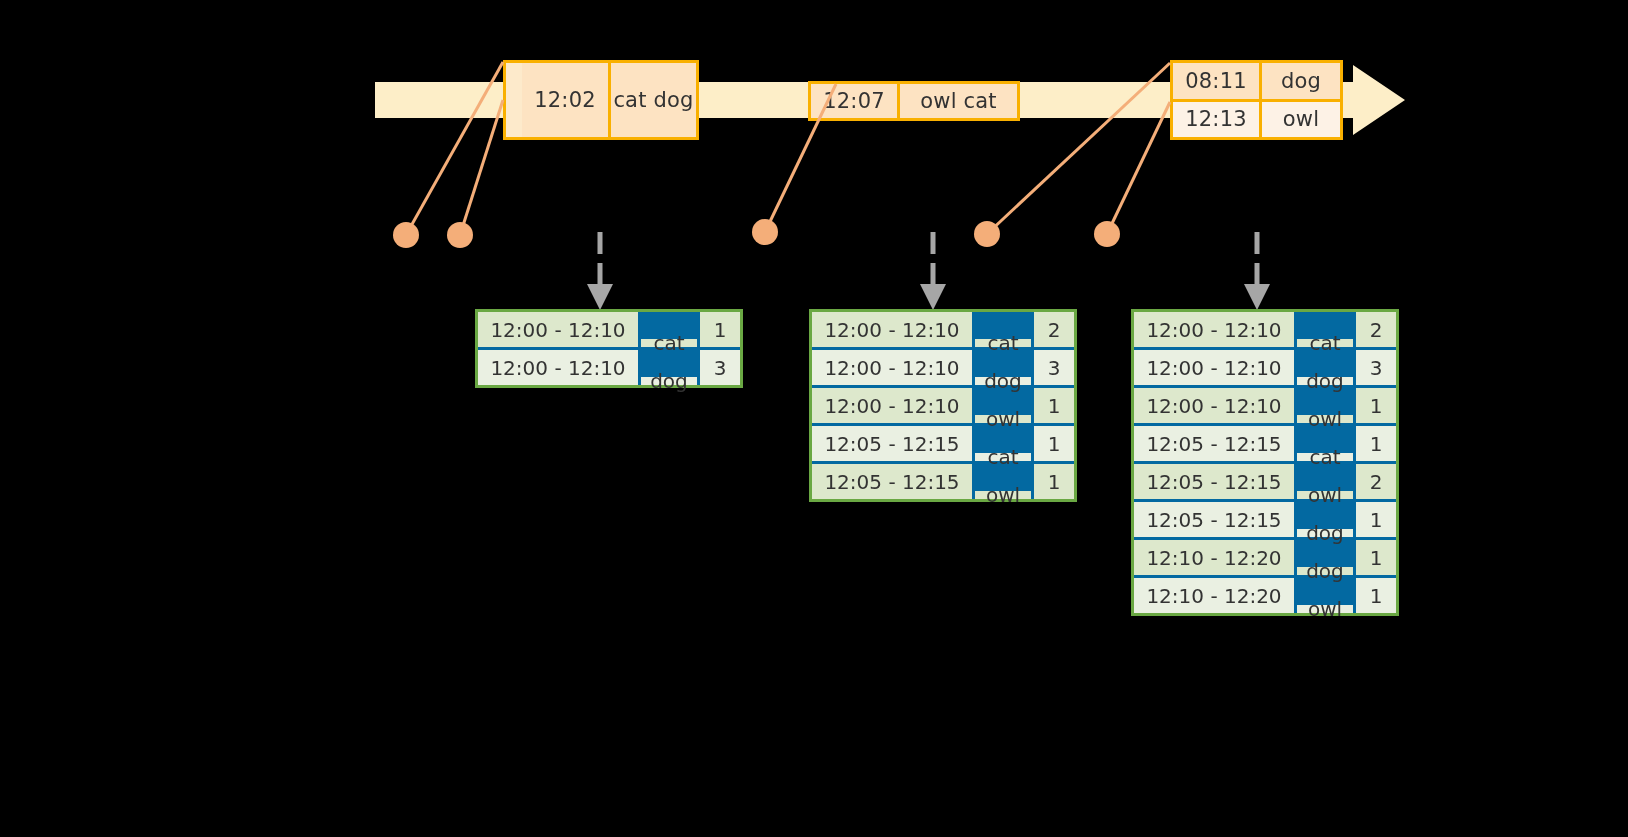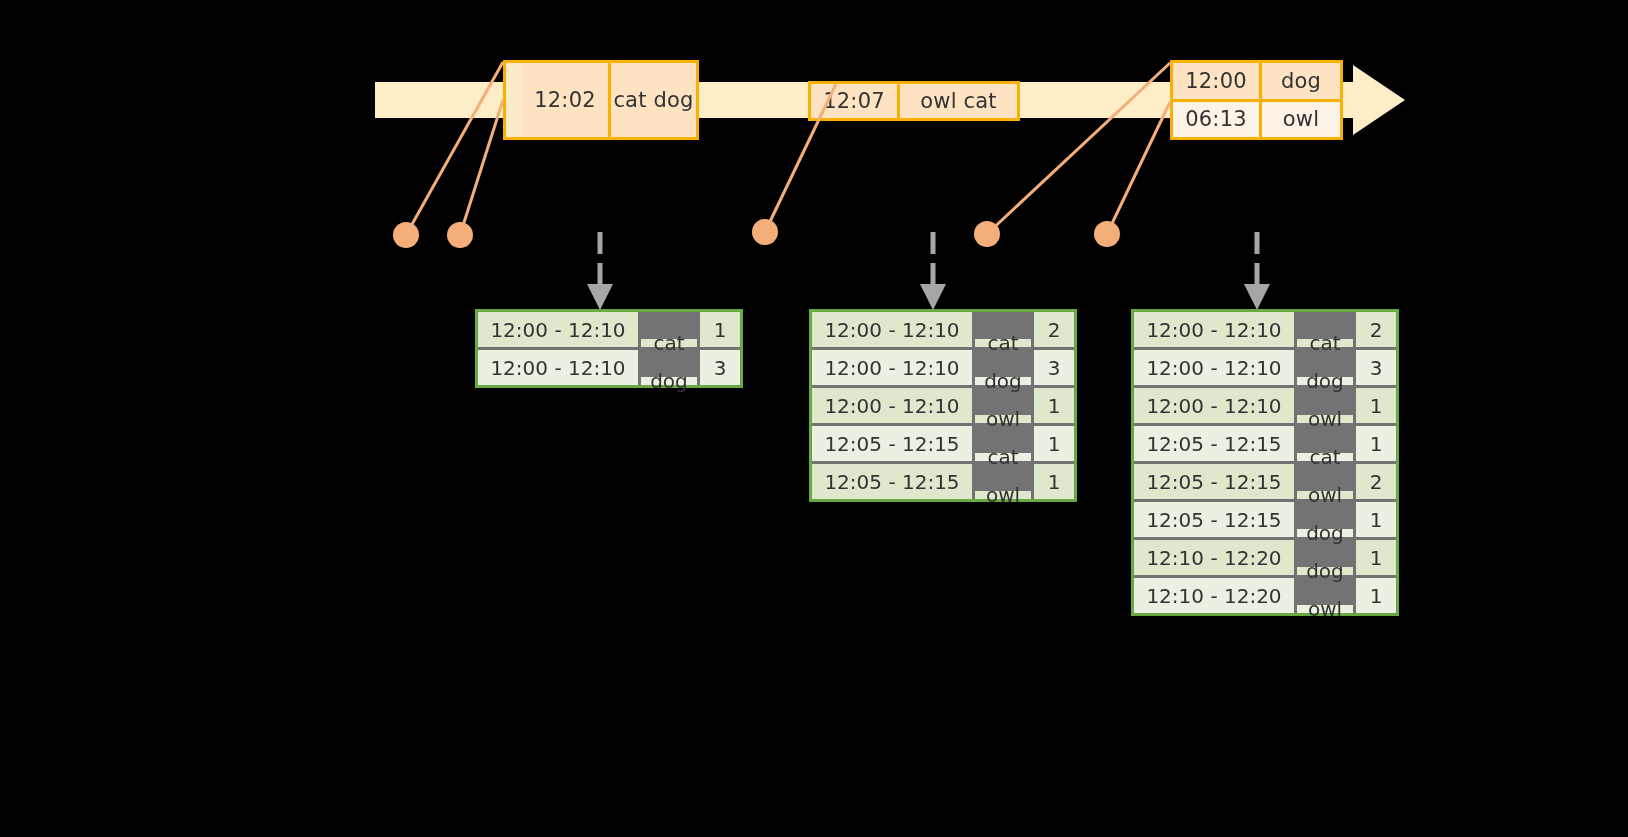--- a/index.html
+++ b/index.html
@@ -56,21 +56,21 @@
   .connector { position: absolute; overflow: visible; }
 
   
   .down-arrow { position: absolute; }
 
   
   .result-table {
     position: absolute;
     border: 3px solid #6aa843;
     box-sizing: border-box;
-    background: #737373;
+    background: #0369a1;
     display: flex;
     flex-direction: column;
     gap: 3px;
     padding: 0;
   }
   .res-row {
     display: flex;
     gap: 3px;
     height: 35px;
   }
@@ -107,25 +107,25 @@
 
   <div class="event-box" style="left:808px; top:81px; width:212px; height:40px;text-align:center;">
     <div class="event-row r0">
       <div class="event-cell time">12:07</div>
       <div class="event-cell words">owl cat</div>
     </div>
   </div>
 
   <div class="event-box" style="left:1170px; top:60px; width:173px; height:80px;">
     <div class="event-row r0">
-      <div class="event-cell time">12:00</div>
+      <div class="event-cell time">08:11</div>
       <div class="event-cell words">dog</div>
     </div>
     <div class="event-row r1">
-      <div class="event-cell time">06:13</div>
+      <div class="event-cell time">12:13</div>
       <div class="event-cell words">owl</div>
     </div>
   </div>
 
   <svg class="connector" style="left:0; top:0; width:1628px; height:837px;">
     <line x1="406" y1="235" x2="503" y2="62" stroke="#f4ae79" stroke-width="3"></line>
     <line x1="460" y1="235" x2="503" y2="100" stroke="#f4ae79" stroke-width="3"></line>
     <line x1="765" y1="232" x2="836" y2="84" stroke="#f4ae79" stroke-width="3"></line>
     <line x1="987" y1="234" x2="1170" y2="63" stroke="#f4ae79" stroke-width="3"></line>
     <line x1="1107" y1="234" x2="1170" y2="102" stroke="#f4ae79" stroke-width="3"></line>

